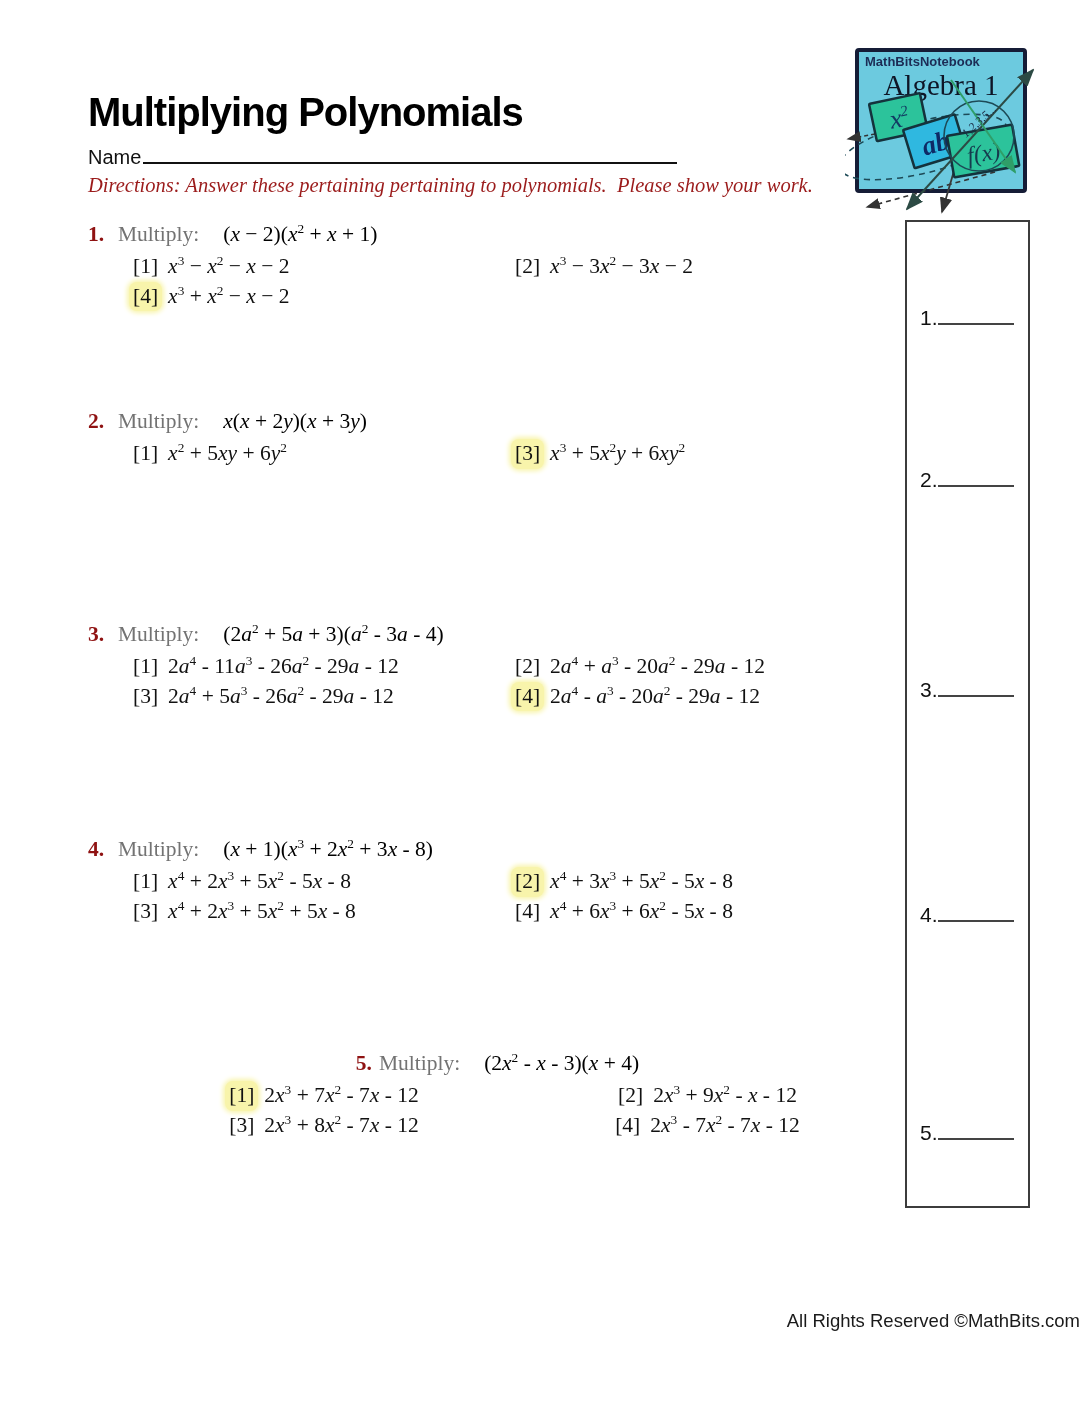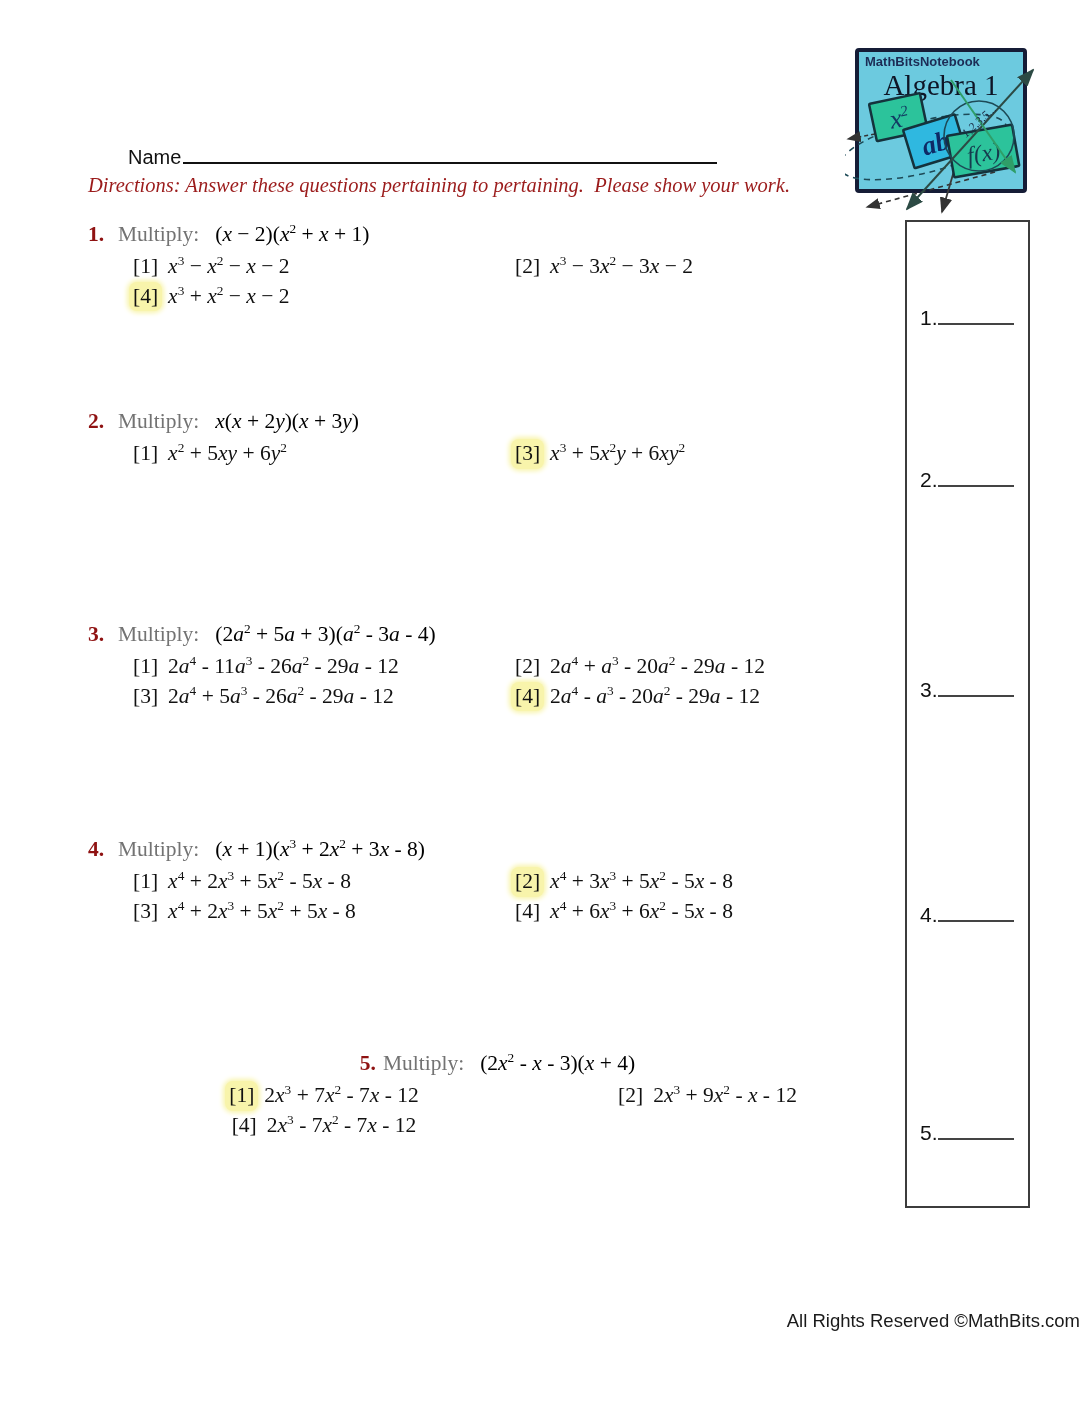--- a/index.html
+++ b/index.html
@@ -2,32 +2,32 @@
 <html><head>
 <meta charset="utf-8">
 <style>
   html,body{margin:0;padding:0;background:#ffffff;}
   .page{position:relative;width:1080px;height:1401px;background:#ffffff;overflow:hidden;
         font-family:"Liberation Serif",serif;color:#111;}
 
   .title{position:absolute;left:88px;top:90px;font-family:"Liberation Sans",sans-serif;
          font-weight:bold;font-size:40px;letter-spacing:-1px;color:#000;}
   .name-row{position:absolute;left:88px;top:144px;font-family:"Liberation Sans",sans-serif;
-            font-size:20px;color:#111;margin-left:40px;}
+            font-size:20px;color:#111;}
   .name-line{display:inline-block;width:534px;border-bottom:2px solid #111;height:18px;
              vertical-align:baseline;margin-left:2px;}
   .directions{position:absolute;left:88px;top:174px;font-size:20.5px;font-style:italic;
               color:#9b1b1b;white-space:pre-wrap;}
 
   
   .question{position:absolute;left:88px;width:812px;}
   .qline{font-size:21.5px;line-height:26px;}
   .qnum{font-weight:bold;color:#8f1212;display:inline-block;width:30px;}
   .qprompt{color:#737373;}
-  .qexpr{margin-left:16px;color:#000;}
+  .qexpr{margin-left:24px;color:#000;}
   .opts{margin-left:45px;margin-top:5px;display:grid;grid-template-columns:382px auto;}
   .opt{font-size:21.5px;line-height:29.5px;height:29.5px;white-space:nowrap;}
   .obr{display:inline-block;margin-right:10px;}
   .obr.hl{background:#f8f4ab;border-radius:8px;padding:0 4px;margin-left:-4px;margin-right:6px;
           box-shadow:0 0 5px 2px #f8f4ab;}
   sup{font-size:62%;line-height:0;}
 
   
   .answer-box{position:absolute;left:905px;top:220px;width:121px;height:984px;
               border:2px solid #3c3c3c;background:#fff;}
@@ -40,26 +40,27 @@
 
   
   .logo{position:absolute;left:845px;top:44px;width:200px;height:174px;}
   .logo svg{display:block;}
 </style>
 </head>
 <body>
 
 <div class="page">
 
+  <div class="title">Multiplying Polynomials</div>
 
   <div class="name-row">
     <span>Name</span><span class="name-line"></span>
   </div>
 
-  <div class="directions">Directions: Answer these questions pertaining to pertaining.  Please show your work.</div>
+  <div class="directions">Directions: Answer these pertaining pertaining to polynomials.  Please show your work.</div>
 
   <div class="logo">
     <svg width="200" height="174" viewBox="0 0 200 174">
       <defs>
         <marker id="ad" markerWidth="9" markerHeight="7" refX="8" refY="3.5" orient="auto-start-reverse">
           <path d="M0,0 L9,3.5 L0,7 z" fill="#2c4a44"></path>
         </marker>
         <marker id="ag" markerWidth="9" markerHeight="7" refX="8" refY="3.5" orient="auto">
           <path d="M0,0 L9,3.5 L0,7 z" fill="#2f9e68"></path>
         </marker>
@@ -128,20 +129,21 @@
           <div class="opt"><span class="obr hl">[2]</span><span class="otext"><i>x</i><sup>4</sup> + 3<i>x</i><sup>3</sup> + 5<i>x</i><sup>2</sup> - 5<i>x</i> - 8</span></div>
           <div class="opt"><span class="obr">[3]</span><span class="otext"><i>x</i><sup>4</sup> + 2<i>x</i><sup>3</sup> + 5<i>x</i><sup>2</sup> + 5<i>x</i> - 8</span></div>
           <div class="opt"><span class="obr">[4]</span><span class="otext"><i>x</i><sup>4</sup> + 6<i>x</i><sup>3</sup> + 6<i>x</i><sup>2</sup> - 5<i>x</i> - 8</span></div>
         </div>
       </div>
       <div class="question" style="top: 1050px; text-align: center;">
         <div class="qline"><span class="qnum">5.</span><span class="qprompt">Multiply:</span><span class="qexpr">(2<i>x</i><sup>2</sup> - <i>x</i> - 3)(<i>x</i> + 4)</span></div>
         <div class="opts">
           <div class="opt"><span class="obr hl">[1]</span><span class="otext">2<i>x</i><sup>3</sup> + 7<i>x</i><sup>2</sup> - 7<i>x</i> - 12</span></div>
           <div class="opt"><span class="obr">[2]</span><span class="otext">2<i>x</i><sup>3</sup> + 9<i>x</i><sup>2</sup> - <i>x</i> - 12</span></div>
+          <div class="opt"><span class="obr">[3]</span><span class="otext">2<i>x</i><sup>3</sup> + 8<i>x</i><sup>2</sup> - 7<i>x</i> - 12</span></div>
           <div class="opt"><span class="obr">[4]</span><span class="otext">2<i>x</i><sup>3</sup> - 7<i>x</i><sup>2</sup> - 7<i>x</i> - 12</span></div>
         </div>
       </div>
     </div>
 
   <div class="answer-box" id="answer-box">
       <div class="slot" style="top: 84px;"><span class="slot-num">1.</span><span class="slot-line"></span></div>
       <div class="slot" style="top: 246px;"><span class="slot-num">2.</span><span class="slot-line"></span></div>
       <div class="slot" style="top: 456px;"><span class="slot-num">3.</span><span class="slot-line"></span></div>
       <div class="slot" style="top: 681px;"><span class="slot-num">4.</span><span class="slot-line"></span></div>

